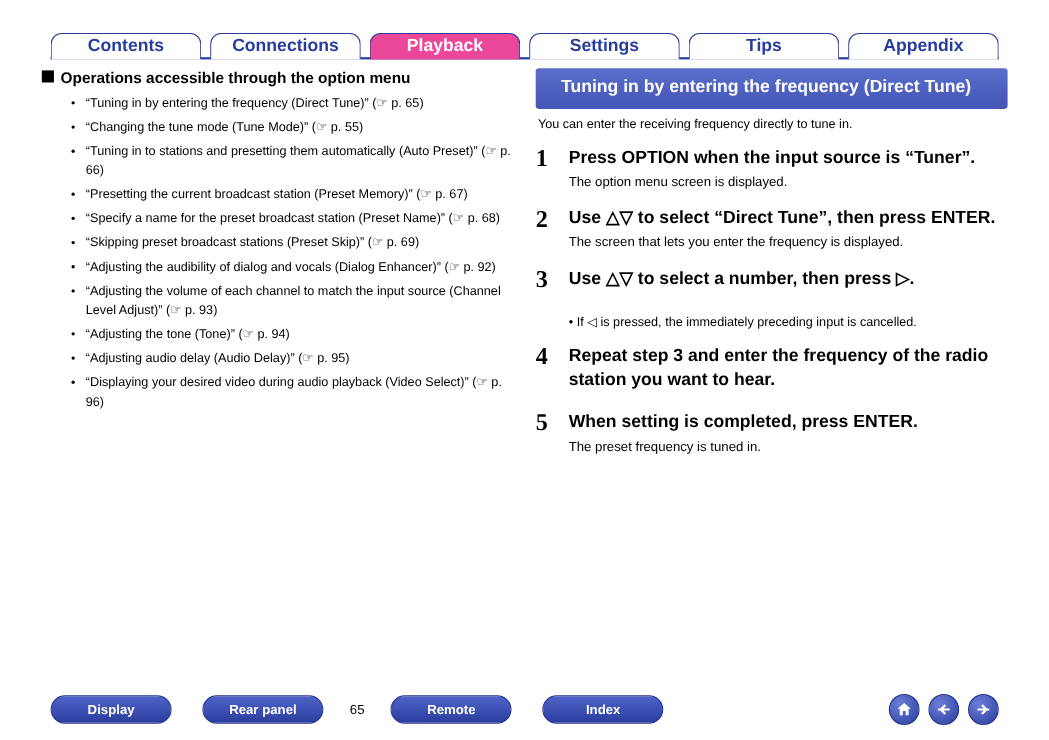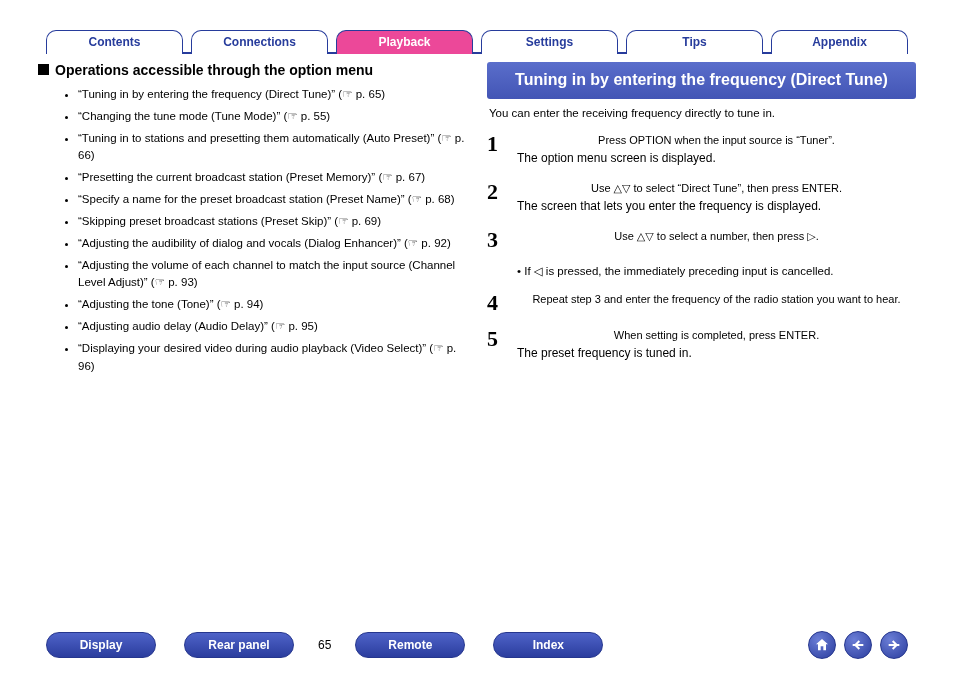--- a/index.html
+++ b/index.html
@@ -26,21 +26,21 @@
   .toptab {
     flex: 1;
     height: 24px;
     border: 1.5px solid #273c9c;
     border-bottom: none;
     border-top-left-radius: 10px;
     border-top-right-radius: 10px;
     text-align: center;
     line-height: 22px;
     font-weight: bold;
-    font-size: 12px;
+    font-size: 16px;
     color: #273c9c;
     background: #fff;
     cursor: pointer;
     margin-left: -1px;
   }
   .toptab:first-child { margin-left: 0; }
   .toptab.gap {
     border: none;
     background: transparent;
     flex: 0 0 10px;
@@ -80,49 +80,47 @@
     font-size: 11.5px;
     line-height: 1.55;
   }
   .bullets li { margin-bottom: 4px; }
   .right-title {
     background: #4a5ec0;
     background: linear-gradient(#5a6ecb,#4355b5);
     color: #fff;
     font-weight: bold;
     font-size: 16px;
-    padding: 8px 12px;
+    padding: 8px 23px;
     border-radius: 3px;
     line-height: 1.3;
-    text-align: center;
   }
   .right-intro {
     font-size: 11.5px;
     margin: 8px 2px 14px 2px;
   }
   .step {
     display: flex;
     gap: 12px;
     margin-bottom: 14px;
   }
   .step-num {
     font-family: Georgia, 'Times New Roman', serif;
     font-size: 22px;
     font-weight: bold;
     width: 18px;
     flex-shrink: 0;
     line-height: 1;
   }
   .step-body { flex: 1; }
   .step-title {
-    font-weight: normal;
-    font-size: 11px;
+    font-weight: bold;
+    font-size: 16px;
     line-height: 1.4;
     margin-bottom: 2px;
-    text-align: center;
   }
   .step-note {
     font-size: 12px;
     line-height: 1.4;
   }
   .step-sub {
     font-size: 11.5px;
     margin-top: 19px;
   }
   .step-sub .dot::before {

